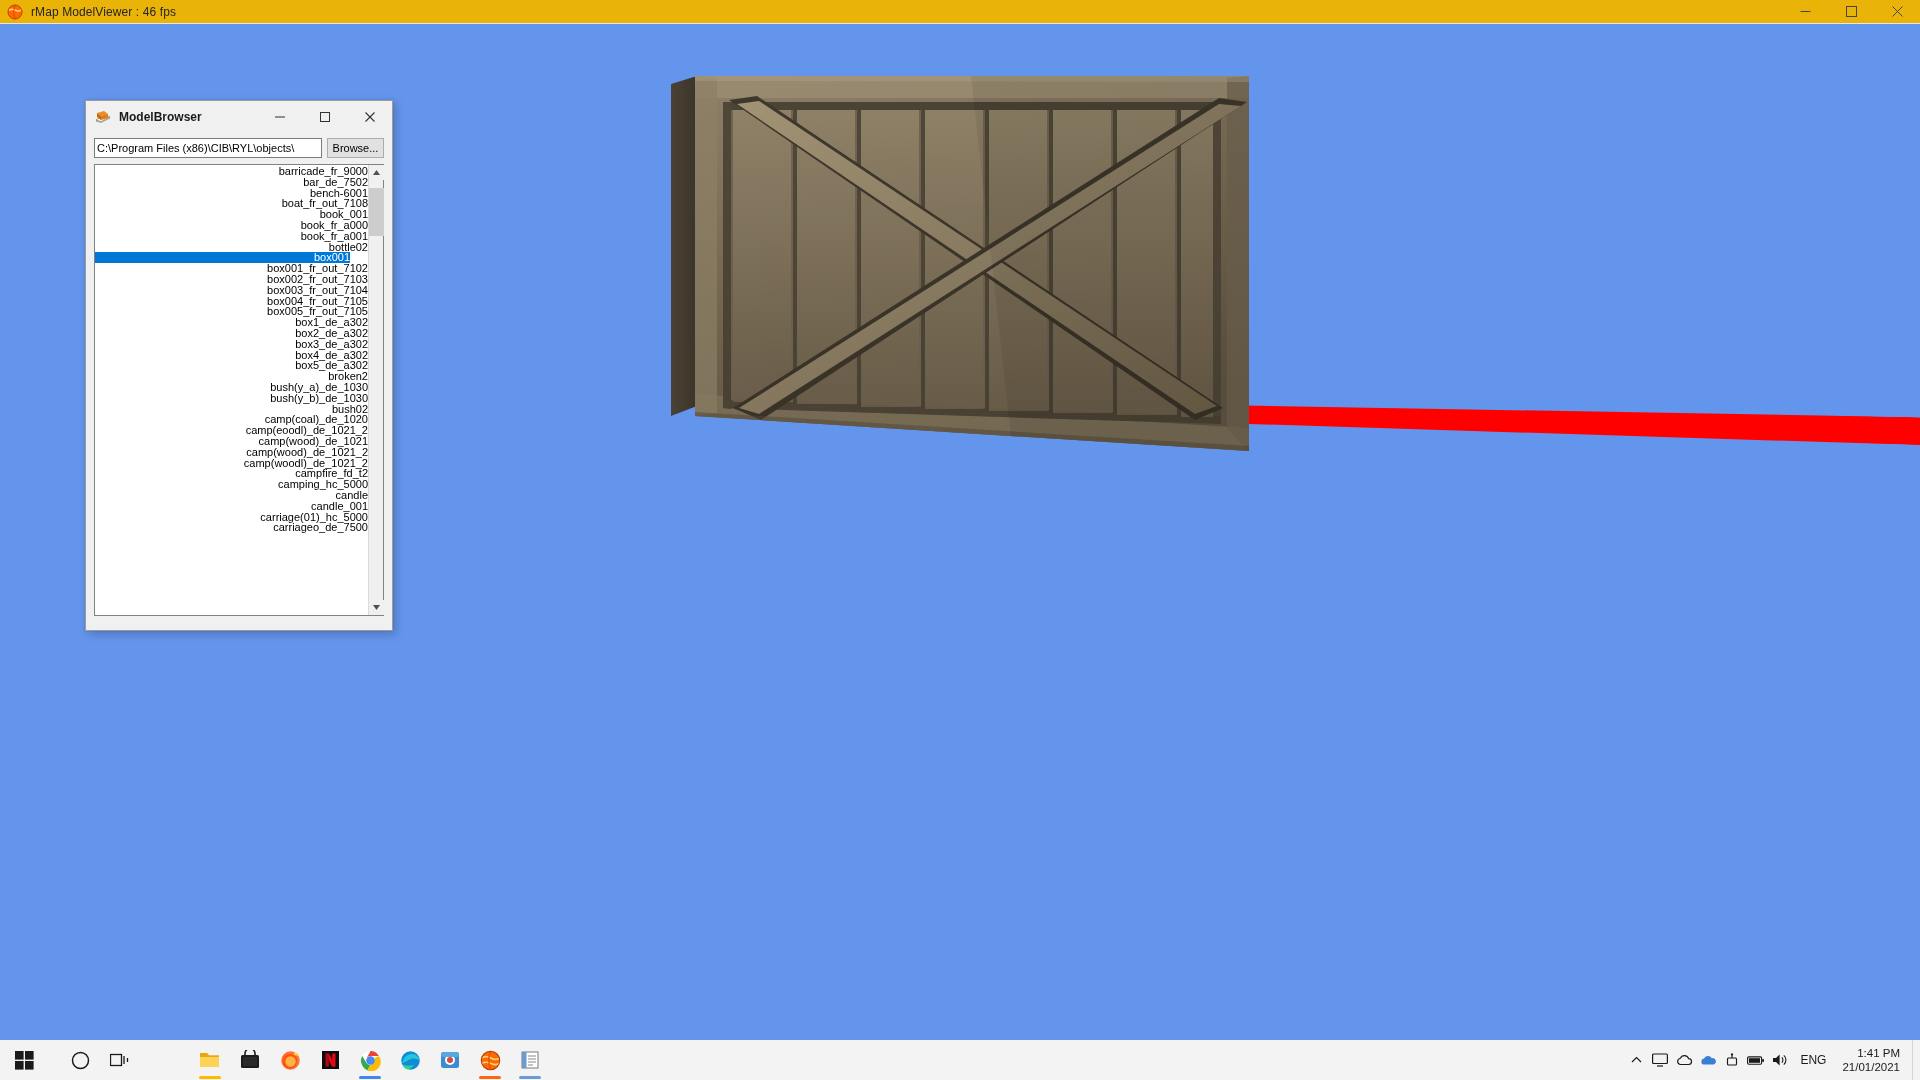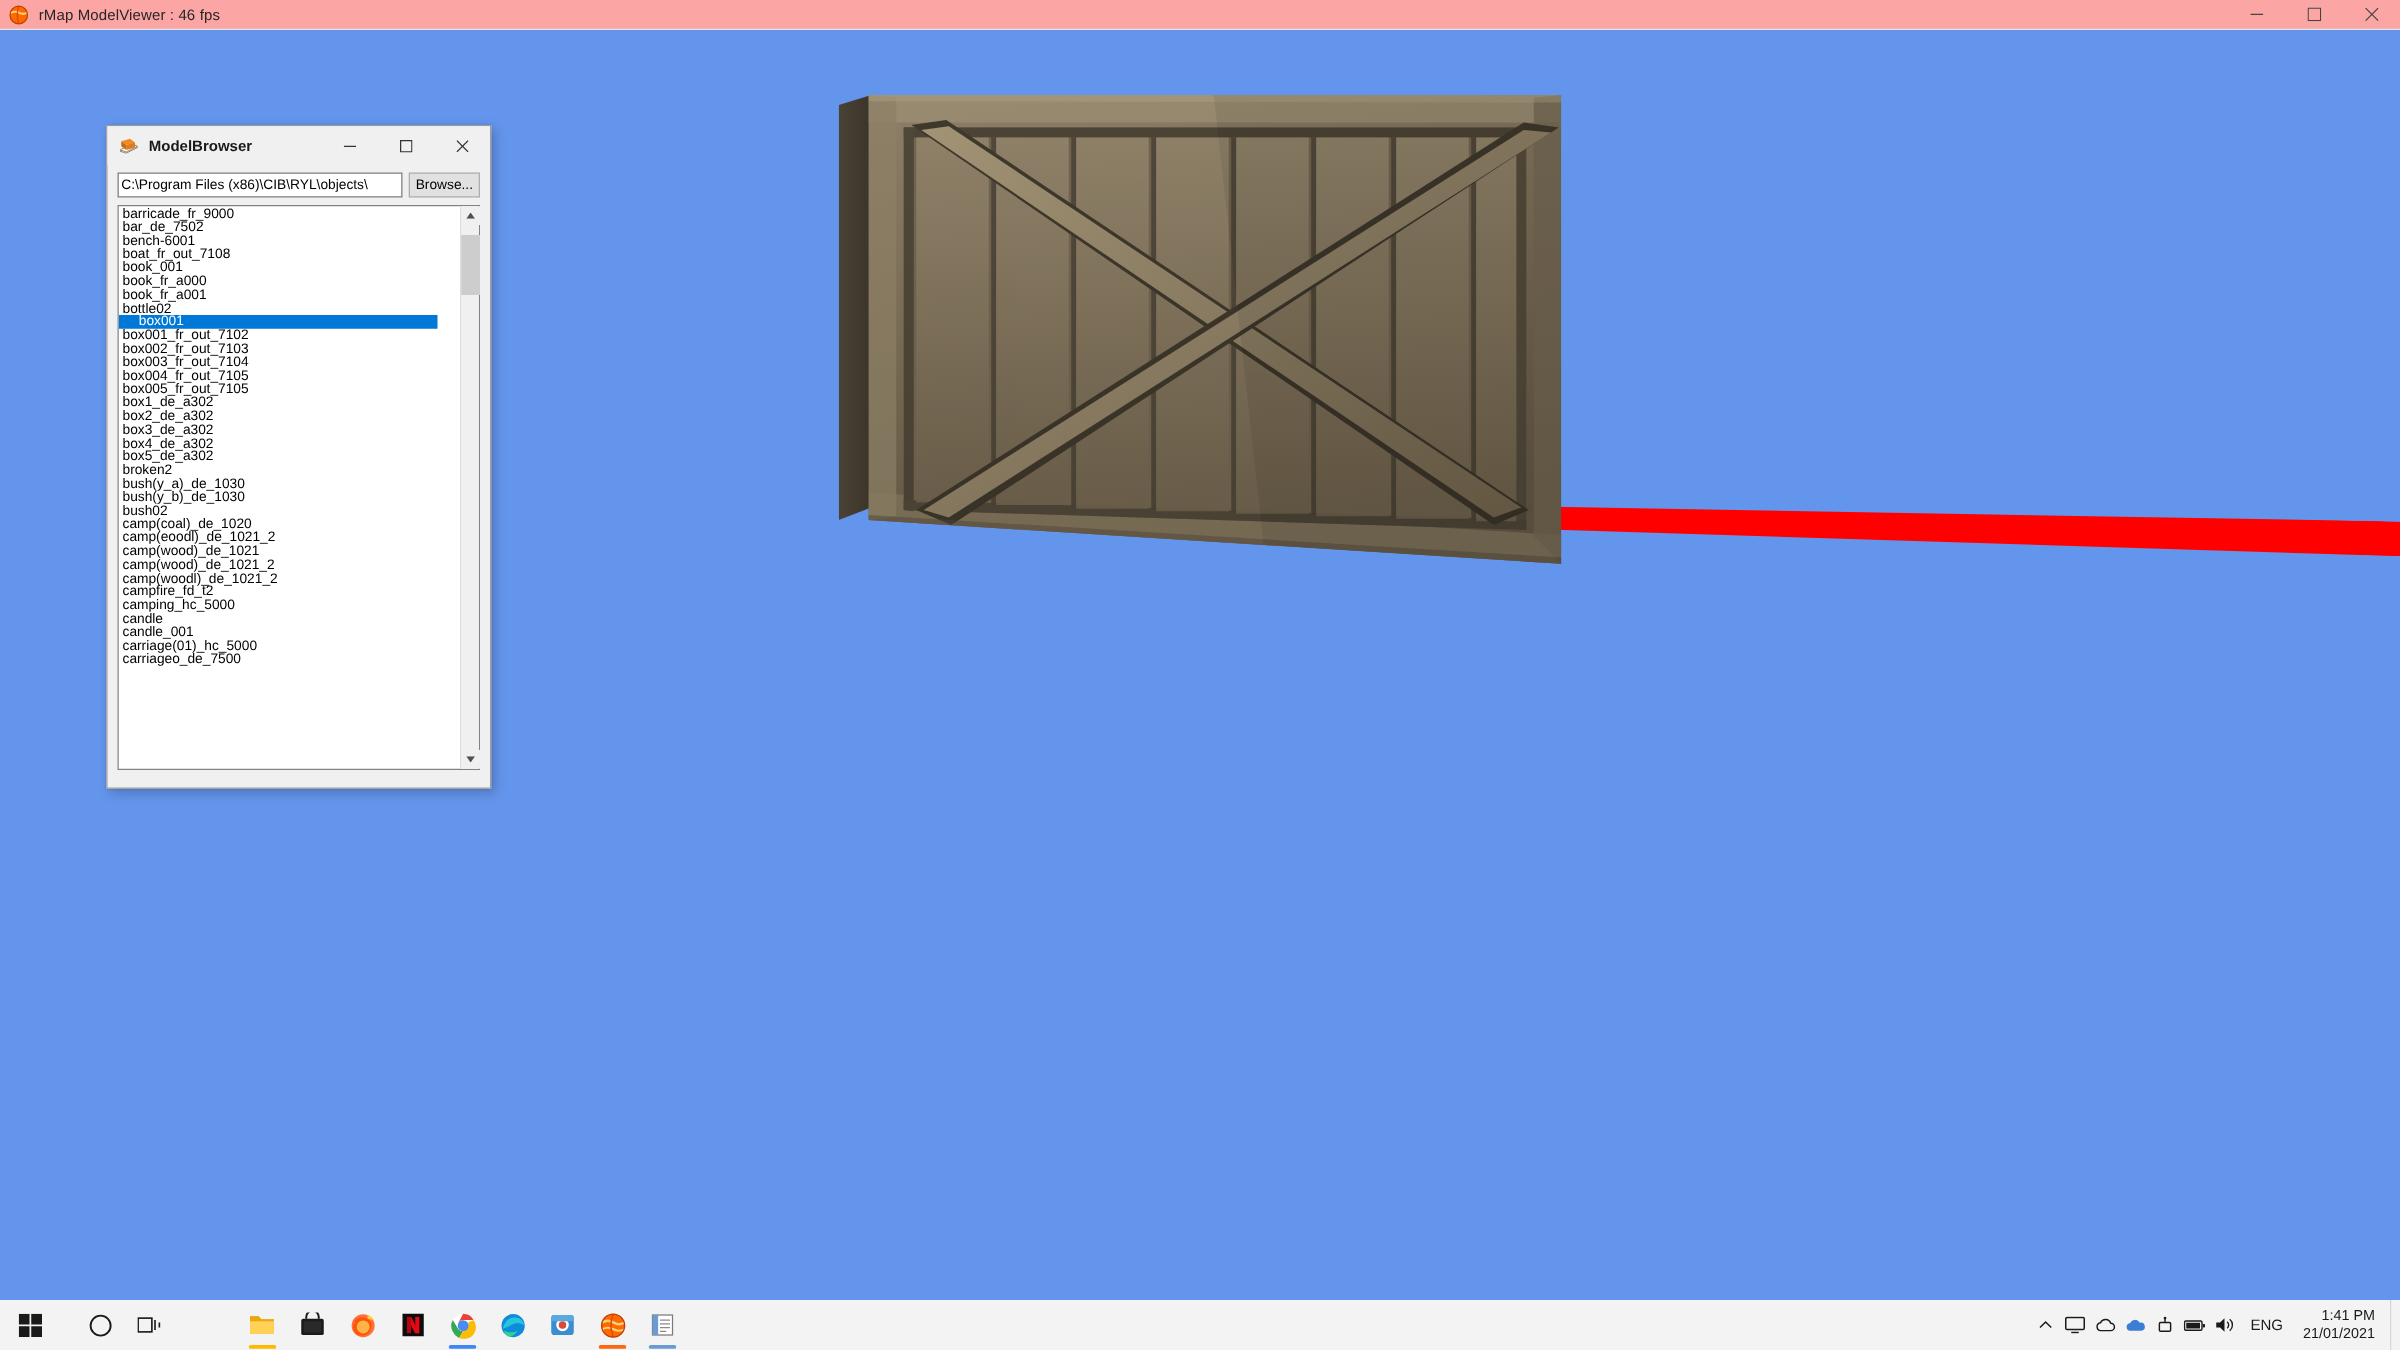--- a/index.html
+++ b/index.html
@@ -12,21 +12,21 @@
 
   
   #app-window {
     position: absolute; left: 0; top: 0; width: 1920px; height: 1080px;
     background: #6495ed;
   }
 
   
   #app-titlebar {
     position: absolute; left: 0; top: 0; width: 1920px; height: 24px;
-    background: #fca5a5;
+    background: #eab308;
     border-bottom: 1px solid #e6e6e6;
     display: flex; align-items: center;
   }
   #app-titlebar .ico {
     width: 16px; height: 16px; margin-left: 7px; margin-right: 8px;
     position: relative; flex: 0 0 auto;
   }
   #app-titlebar .ico svg { display: block; }
   #app-title-text {
     font-size: 12px; color: #262626; letter-spacing: .1px;
@@ -122,20 +122,21 @@
     height: 452px;
     background: #ffffff;
     border: 1px solid #828282;
     display: flex;
     position: relative;
   }
   #mb-list {
     flex: 1 1 auto;
     overflow: hidden;
     padding: 1px 0 0 2px;
+    text-align: right;
   }
   #mb-list .item {
     font-size: 11px;
     line-height: 10.8px;
     height: 10.8px;
     color: #000;
     white-space: nowrap;
     padding-left: 1px;
     font-family: "Liberation Sans", sans-serif;
   }

